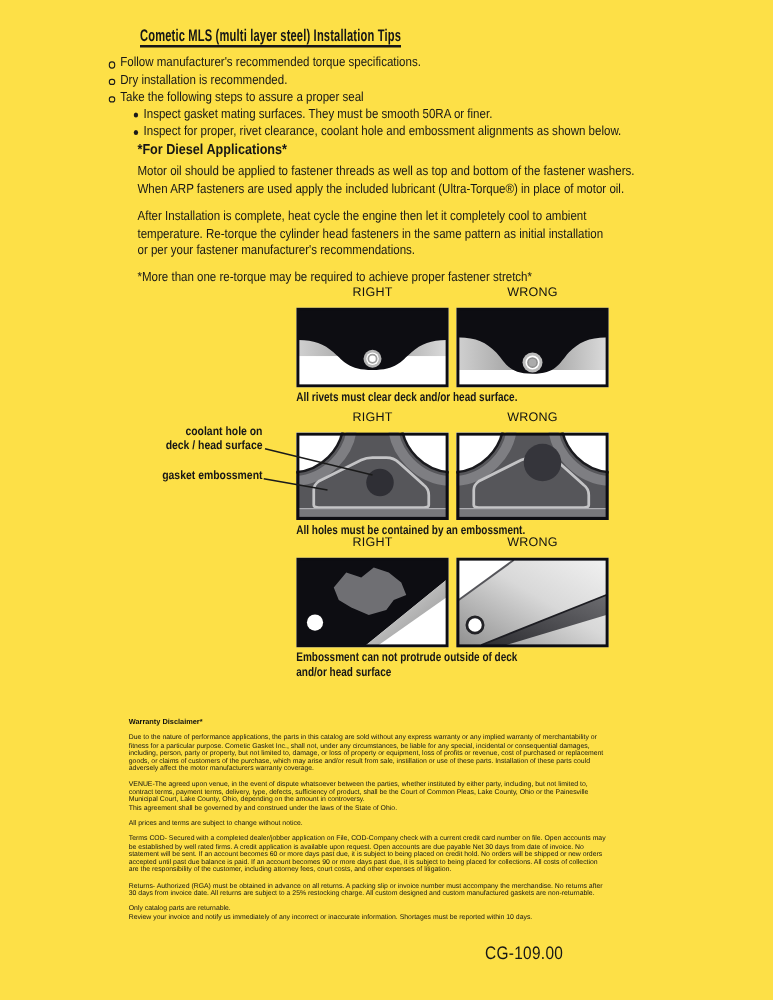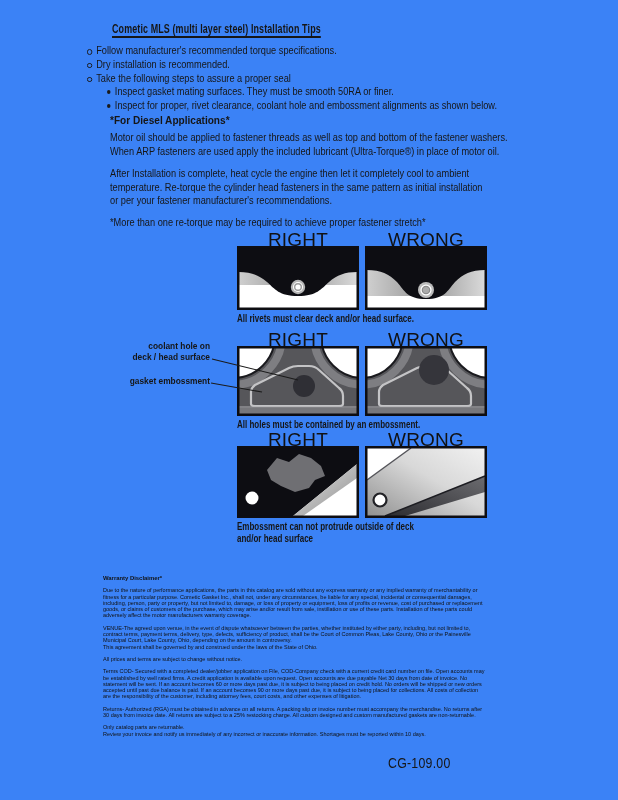--- a/index.html
+++ b/index.html
@@ -1,34 +1,34 @@
 <!DOCTYPE html>
 <html><head>
 <meta charset="utf-8">
 <style>
   html,body{margin:0;padding:0;background:#fff;}
-  .page{position:relative;width:618px;height:800px;background:#3b82f6;overflow:hidden;
+  .page{position:relative;width:618px;height:800px;background:#fde047;overflow:hidden;
         font-family:"Liberation Sans",sans-serif;color:#161616;}
   .cond{transform:scaleX(0.87);transform-origin:0 0;}
   .title{position:absolute;left:112px;top:21px;font-size:13.5px;font-weight:bold;
          white-space:nowrap;text-decoration:underline;text-decoration-thickness:1.6px;
          text-underline-offset:3px;transform:scaleX(0.66);transform-origin:0 0;letter-spacing:.2px;}
   .bullets{position:absolute;left:87px;top:44px;width:560px;font-size:10.6px;line-height:13.8px;}
   .b-row{display:flex;align-items:flex-start;white-space:nowrap;}
   .b-row.lvl2{padding-left:23px;}
   .marker{flex:0 0 auto;margin:5px 5px 0 0;width:3.6px;height:3.6px;border-radius:50%;}
   .marker.open{border:1px solid #1a1a1a;}
   .marker.dot{background:#1a1a1a;width:4px;height:4px;}
   .diesel{position:absolute;left:110px;top:113px;width:540px;font-size:10.6px;line-height:13.4px;}
   .diesel h2{font-size:11.6px;font-weight:bold;margin:0 0 5px 0;}
   .diesel p{margin:0 0 9px 0;white-space:pre-line;}
   .fig-row{position:absolute;left:237px;width:260px;}
   #fig1{top:229px;} #fig2{top:329px;} #fig3{top:429px;}
   .fig-labels{display:flex;width:250px;height:16px;margin-bottom:1px;}
-  .fig-labels span{width:122px;text-align:center;font-size:19px;letter-spacing:.2px;color:#111;}
+  .fig-labels span{width:122px;text-align:center;font-size:10px;letter-spacing:.2px;color:#111;}
   .fig-labels span:first-child{margin-right:6px;}
   .fig-boxes{display:flex;}
   .fig-boxes svg{display:block;margin-right:6px;}
   .caption{font-size:10px;font-weight:bold;margin-top:3px;white-space:pre-line;line-height:11.5px;
            transform:scaleX(0.8);transform-origin:0 0;width:320px;}
   .callout{position:absolute;width:130px;left:80px;text-align:right;font-size:9.6px;font-weight:bold;
            line-height:10.8px;white-space:pre-line;transform:scaleX(0.87);transform-origin:100% 0;}
   #callout-coolant{top:341px;}
   #callout-emboss{top:376px;}
   .legal{position:absolute;left:103px;top:575px;width:470px;font-size:5.5px;line-height:6.3px;color:#111;}

